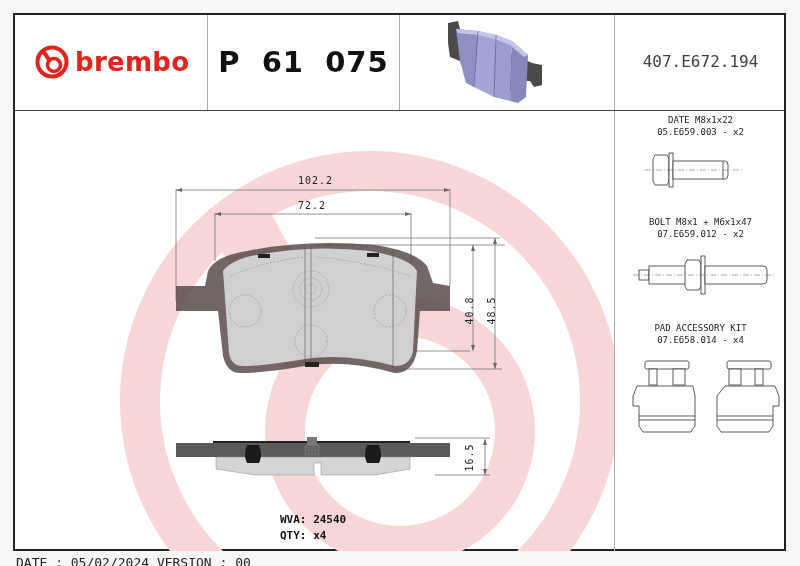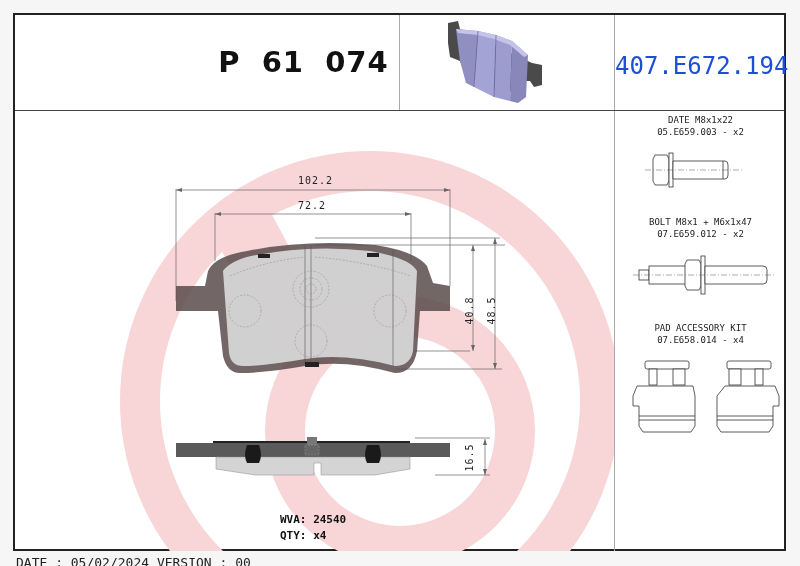--- a/index.html
+++ b/index.html
@@ -28,21 +28,21 @@
     color: #e2231a; font-size: 26px; font-weight: 700; letter-spacing: 0.3px;
     margin-left: 6px; font-family: "DejaVu Sans", sans-serif;
   }
   .part-no {
     position: absolute; left: 0; width: 100%; top: 30px; text-align: center;
     font-size: 29px; font-weight: 700; color: #111; letter-spacing: 1px;
     font-family: "DejaVu Sans", sans-serif; word-spacing: 10px;
   }
   .code-no {
     position: absolute; left: 0; width: 100%; top: 37px; text-align: center;
-    font-size: 24px; color: #1d4ed8; font-family: "DejaVu Sans Mono", monospace;
+    font-size: 16px; color: #404040; font-family: "DejaVu Sans Mono", monospace;
   }
   .body-area {
     position: absolute; left: 0; top: 96px; width: 600px; height: 440px;
     border-right: 1px solid #aaa; box-sizing: border-box; overflow: hidden; padding-left: 38px;
   }
   .side {
     position: absolute; left: 600px; top: 96px; width: 171px; height: 440px;
   }
   .lbl {
     position: absolute; left: 0; width: 100%; text-align: center;
@@ -64,22 +64,32 @@
     font-size: 13px; color: #222; text-align: right;
   }
   svg { display: block; }
 </style>
 </head>
 <body>
 
 <div class="sheet">
 
   <div class="header">
+    <div class="cell logo">
+      <div class="brand">
+        <svg width="34" height="34" viewBox="0 0 34 34">
+          <circle cx="17" cy="17" r="14.5" fill="none" stroke="#e2231a" stroke-width="4"></circle>
+          <circle cx="19" cy="20" r="6.5" fill="none" stroke="#e2231a" stroke-width="3.6"></circle>
+          <line x1="8" y1="6" x2="15" y2="16" stroke="#e2231a" stroke-width="4"></line>
+        </svg>
+        <span class="brand-word">brembo</span>
+      </div>
+    </div>
     <div class="cell part">
-      <div class="part-no">P 61 074</div>
+      <div class="part-no">P 61 075</div>
     </div>
     <div class="cell thumb">
       <svg width="215" height="95" viewBox="0 0 215 95">
         <polygon points="48,8 58,6 60,14 132,48 142,50 142,70 134,72 130,66 118,66 112,76 100,78 66,60 60,46 50,42 48,28" fill="#4a4a4a"></polygon>
         <polygon points="56,14 78,16 74,72 66,68 60,46" fill="#8f8fc2"></polygon>
         <polygon points="78,16 96,20 94,82 74,72" fill="#a3a3d6"></polygon>
         <polygon points="96,20 112,26 110,86 94,82" fill="#9c9ccf"></polygon>
         <polygon points="112,26 128,40 126,82 118,88 110,86" fill="#8787ba"></polygon>
         <polygon points="56,14 78,16 96,20 112,26 128,40 124,42 110,30 94,24 78,20 58,18" fill="#c4c4ea"></polygon>
         <line x1="78" y1="16" x2="74" y2="72" stroke="#6a6a9a" stroke-width="0.8"></line>

